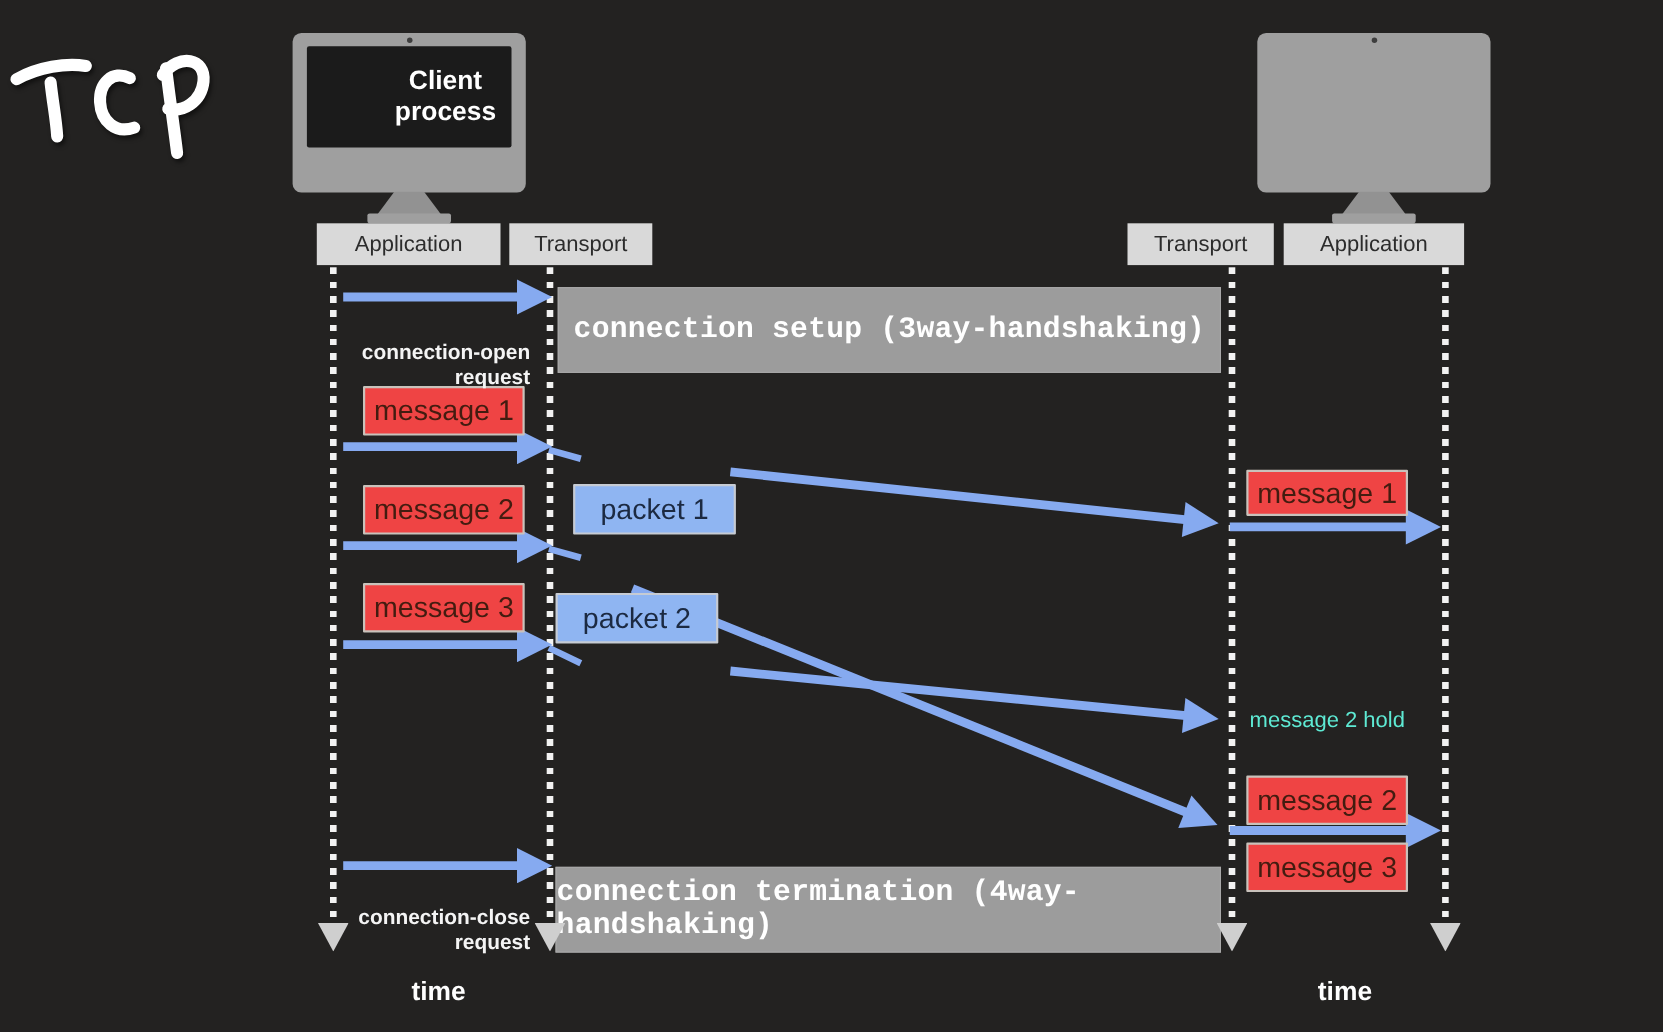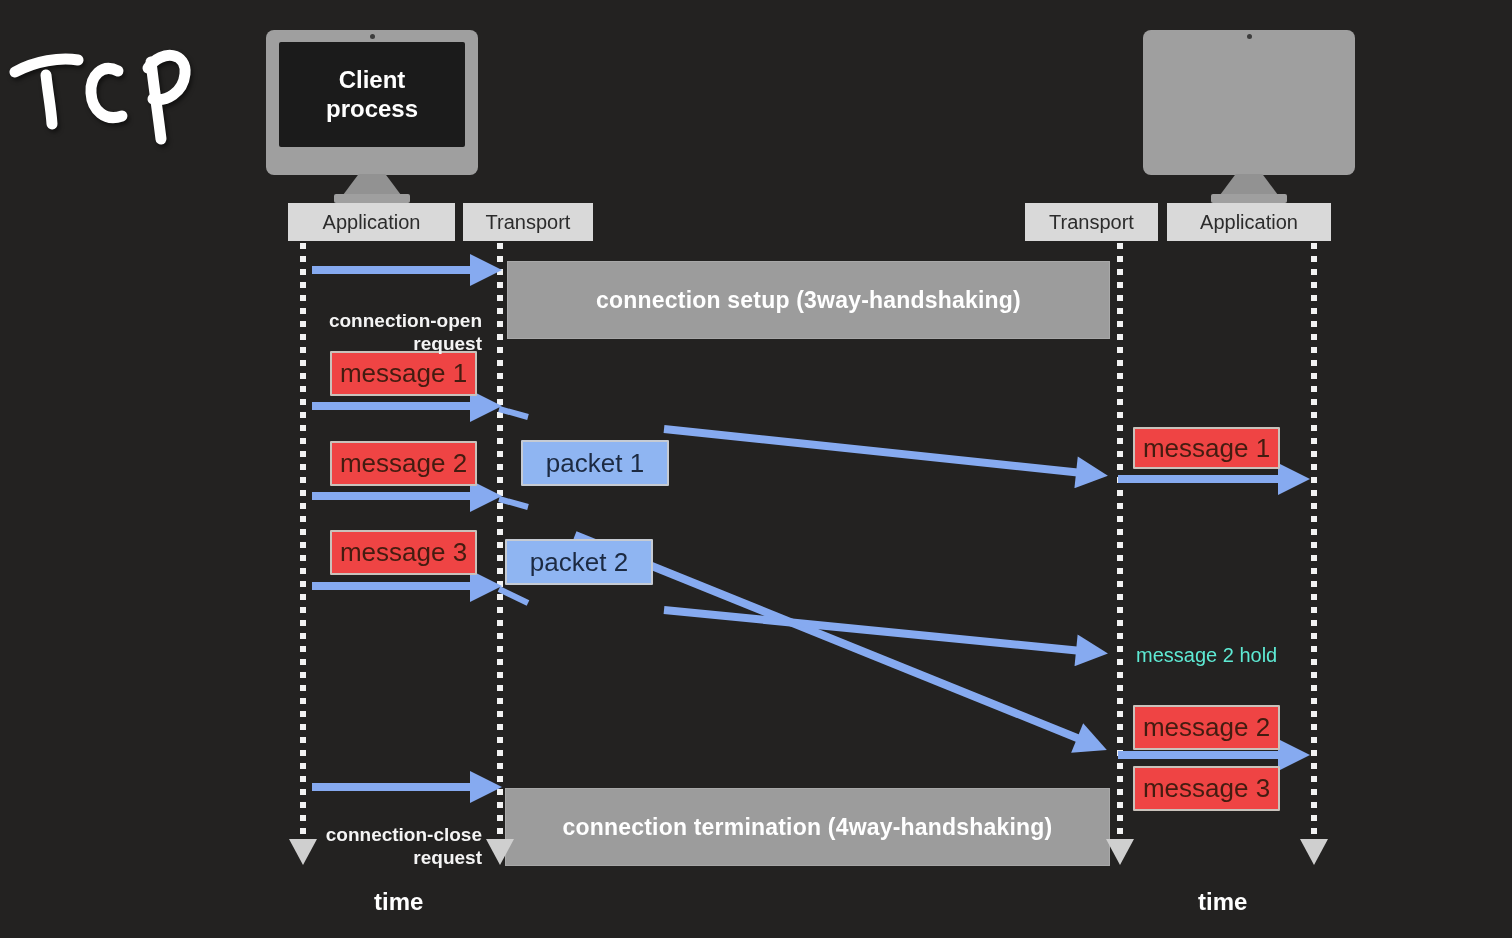--- a/index.html
+++ b/index.html
@@ -4,21 +4,21 @@
 <title>TCP message flow diagram</title>
 <style>
   html,body{margin:0;padding:0;background:#232221;}
   .canvas{
     position:relative;width:1512px;height:938px;overflow:hidden;
     background:#232221;font-family:"Liberation Sans",sans-serif;
   }
   
   .bar{position:absolute;z-index:1;background:#9c9c9c;border:1px solid #a8a8a8;
        display:flex;align-items:center;justify-content:center;
-       color:#fff;font-size:23px;font-weight:bold;letter-spacing:.2px;}
+       color:#fff;font-size:27px;font-weight:bold;letter-spacing:.2px;font-family:Liberation Mono, monospace;}
   .vline{position:absolute;z-index:2;width:6px;top:243px;height:595px;
      background-image:repeating-linear-gradient(to bottom,#f2f2f2 0 6px,transparent 6px 13px);}
   svg.overlay{position:absolute;left:0;top:0;z-index:3;}
   .tri{position:absolute;z-index:4;width:28px;height:26px;background:#cfcfcf;
        clip-path:polygon(0 0,100% 0,50% 100%);top:839px;}
   
   .lane-label{position:absolute;z-index:5;top:203px;height:38px;background:#d9d9d9;
       color:#2c2c2c;font-size:20px;display:flex;align-items:center;justify-content:center;text-align:center;}
   
   .msg,.pkt{position:absolute;z-index:5;display:flex;align-items:center;justify-content:center;
@@ -26,22 +26,22 @@
   .msg{width:143px;height:41px;background:#ef4444;border:2px solid #c9c2bb;color:#431c10;}
   .pkt{width:144px;height:42px;background:#8fb5f2;border:2px solid #c6cbd3;color:#1c2a42;margin-top:47px;}
   
   .note{position:absolute;z-index:5;width:185px;text-align:right;color:#f4f4f4;
       font-size:19px;font-weight:600;line-height:1.22;margin-top:28px;}
   .hold{position:absolute;z-index:5;color:#5eead4;font-size:20px;font-weight:500;}
   .time{position:absolute;z-index:5;color:#fff;font-size:24px;font-weight:bold;}
   
   .monitor{position:absolute;z-index:5;width:212px;height:175px;top:30px;}
   .m-frame{position:absolute;left:0;top:0;width:212px;height:145px;background:#9f9f9f;border-radius:8px;}
-  .m-screen{position:absolute;left:13px;top:12px;width:186px;height:105px;background:#1b1b1b;
-      border-radius:2px;display:flex;align-items:center;justify-content:center;}
+  .m-screen{position:absolute;left:13px;top:12px;width:186px;height:92px;background:#1b1b1b;
+      border-radius:2px;display:flex;align-items:center;justify-content:flex-end;}
   .m-screen span{display:block;width:120px;text-align:center;color:#fff;font-size:24px;
       font-weight:bold;line-height:1.18;}
   .m-cam{position:absolute;left:50%;top:4px;width:5px;height:5px;margin-left:-2px;
       background:#3d3d3d;border-radius:50%;}
   .m-stand{position:absolute;left:50%;top:144px;width:58px;height:21px;margin-left:-29px;
       background:#929292;clip-path:polygon(27% 0,73% 0,100% 100%,0 100%);}
   .m-base{position:absolute;left:50%;top:164px;width:76px;height:9px;margin-left:-38px;
       background:#9f9f9f;border-radius:2px;}
   .tcp-title{position:absolute;left:8px;top:42px;z-index:5;
       filter:drop-shadow(2px 3px 2px rgba(0,0,0,.5));}

